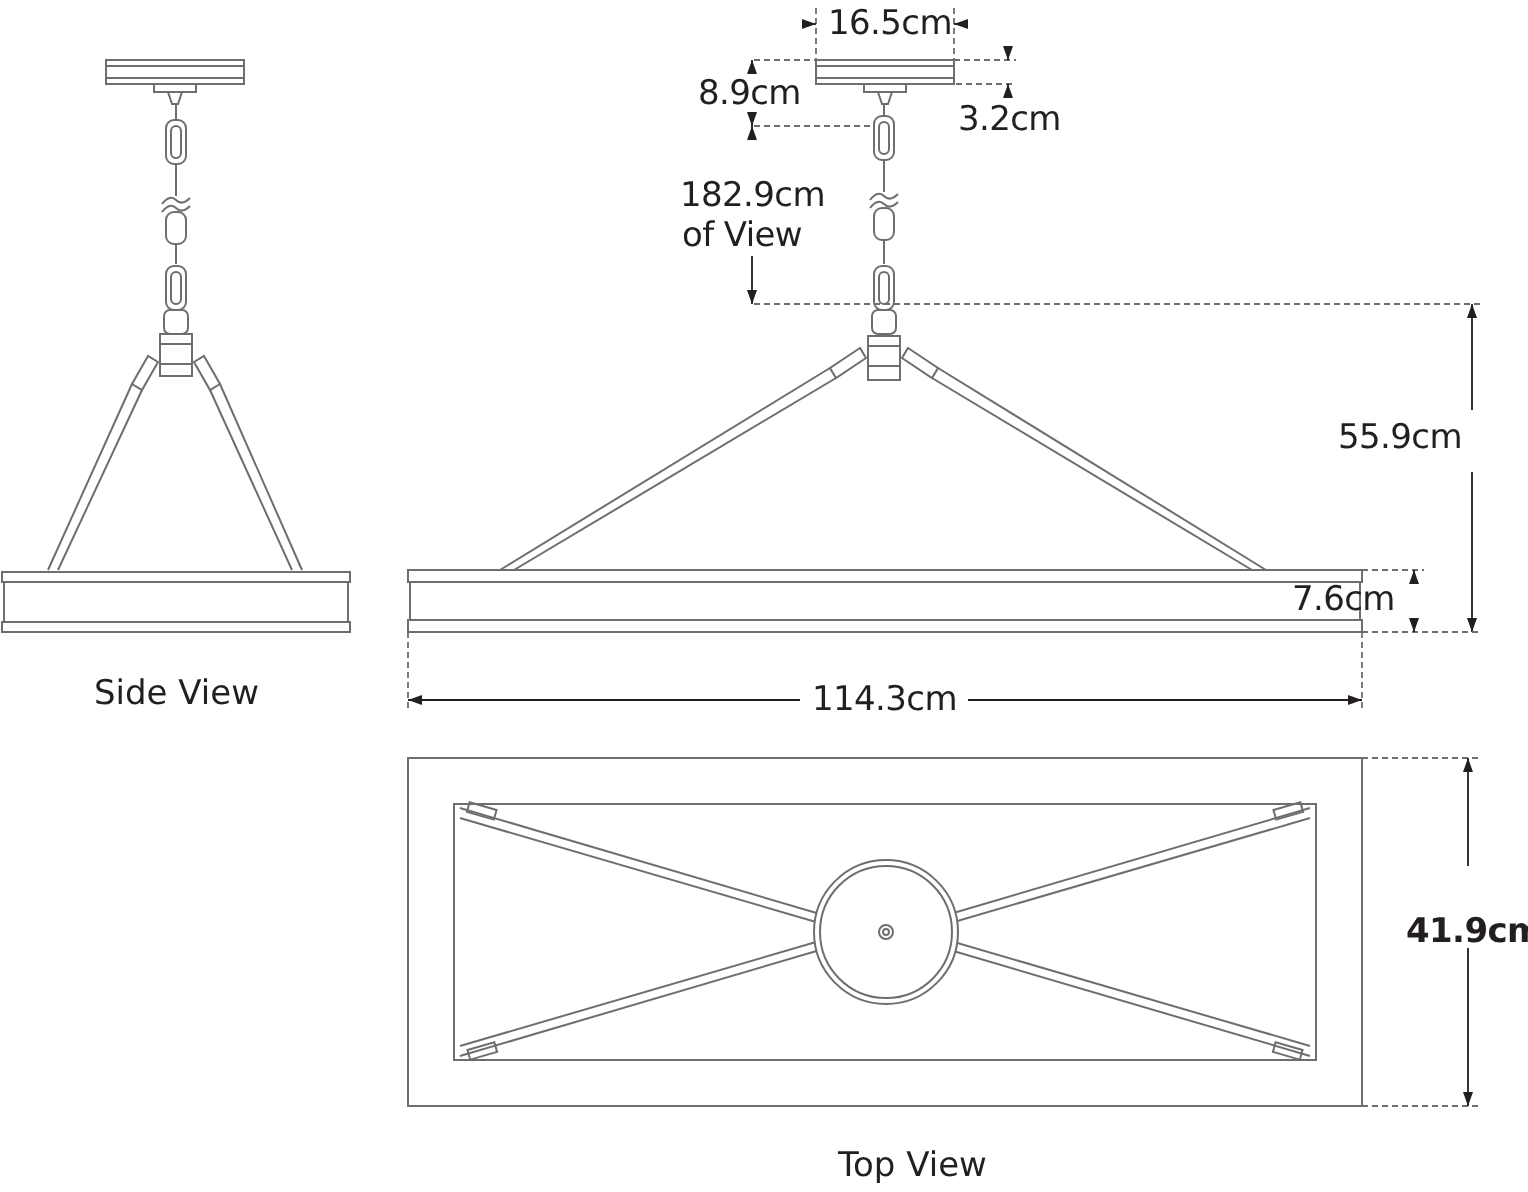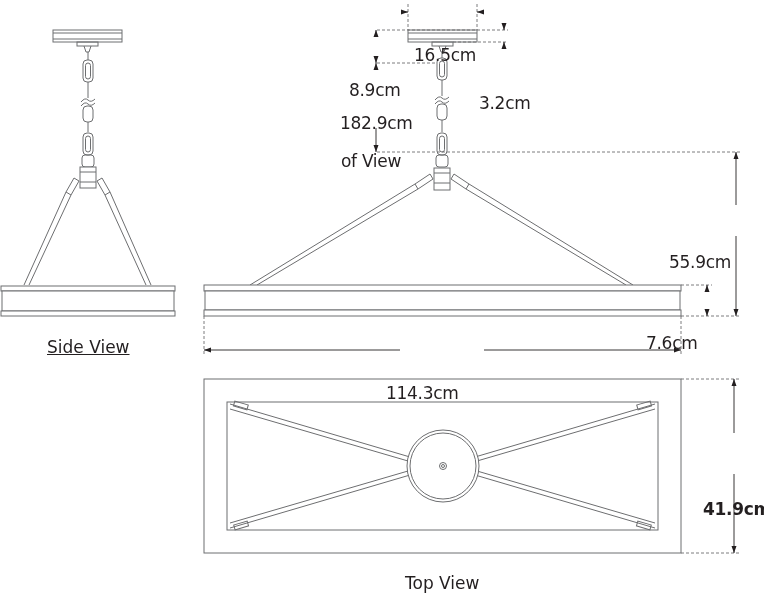--- a/index.html
+++ b/index.html
@@ -1,19 +1,19 @@
 <!DOCTYPE html>
 <html><head>
 <meta charset="utf-8">
 <style>
   html, body { margin:0; padding:0; background:#ffffff; }
   body { width:764px; height:596px; position:relative; overflow:hidden; font-family:"DejaVu Sans", sans-serif; }
   svg { position:absolute; left:0; top:0; }
   .lbl { position:absolute; color:#231f20; font-family:"DejaVu Sans", sans-serif; white-space:nowrap; line-height:1; }
-  .dim { font-size:17px; letter-spacing:-0.3px;margin-top:43px; }
+  .dim { font-size:17px; letter-spacing:-0.3px; }
   .title { font-size:17px; }
 </style>
 </head>
 <body>
 
 <svg width="764" height="596" viewBox="0 0 764 596" xmlns="http://www.w3.org/2000/svg">
   <defs>
     <marker id="arr" markerWidth="8" markerHeight="8" refX="7" refY="4" orient="auto" markerUnits="userSpaceOnUse">
       <path d="M0,1.5 L7,4 L0,6.5 Z" fill="#231f20"></path>
     </marker>
@@ -168,20 +168,20 @@
     <line x1="681" y1="379" x2="740" y2="379" stroke-dasharray="3,2"></line>
     <line x1="681" y1="553" x2="740" y2="553" stroke-dasharray="3,2"></line>
     <line x1="734" y1="433" x2="734" y2="379" marker-end="url(#arr)" stroke="#231f20"></line>
     <line x1="734" y1="474" x2="734" y2="553" marker-end="url(#arr)" stroke="#231f20"></line>
   </g>
 </svg>
 
 <div class="lbl dim" style="left:414px; top:4px;">16.5cm</div>
 <div class="lbl dim" style="left:349px; top:39px;">8.9cm</div>
 <div class="lbl dim" style="left:479px; top:52px;">3.2cm</div>
-<div class="lbl dim" style="left:340px; top:72px;">182.9cm</div>
+<div class="lbl dim" style="left:340px; top:90px;">182.9cm</div>
 <div class="lbl dim" style="left:341px; top:110px;">of View</div>
 <div class="lbl dim" style="left:669px; top:211px;">55.9cm</div>
 <div class="lbl dim" style="left:646px; top:292px;">7.6cm</div>
-<div class="lbl dim" style="left:386px; top:342px;">114.3cm</div>
+<div class="lbl dim" style="left:406px; top:342px;">114.3cm</div>
 <div class="lbl dim" style="left:703px; top:458px;font-weight:bold;">41.9cm</div>
-<div class="lbl title" style="left:47px; top:339px;text-decoration:underline;">Side View</div>
-<div class="lbl title" style="left:405px; top:575px;">Top View</div>
+<div class="lbl title" style="left:47px; top:339px;">Side View</div>
+<div class="lbl title" style="left:419px; top:575px;">Top View</div>
 
 </body></html>

